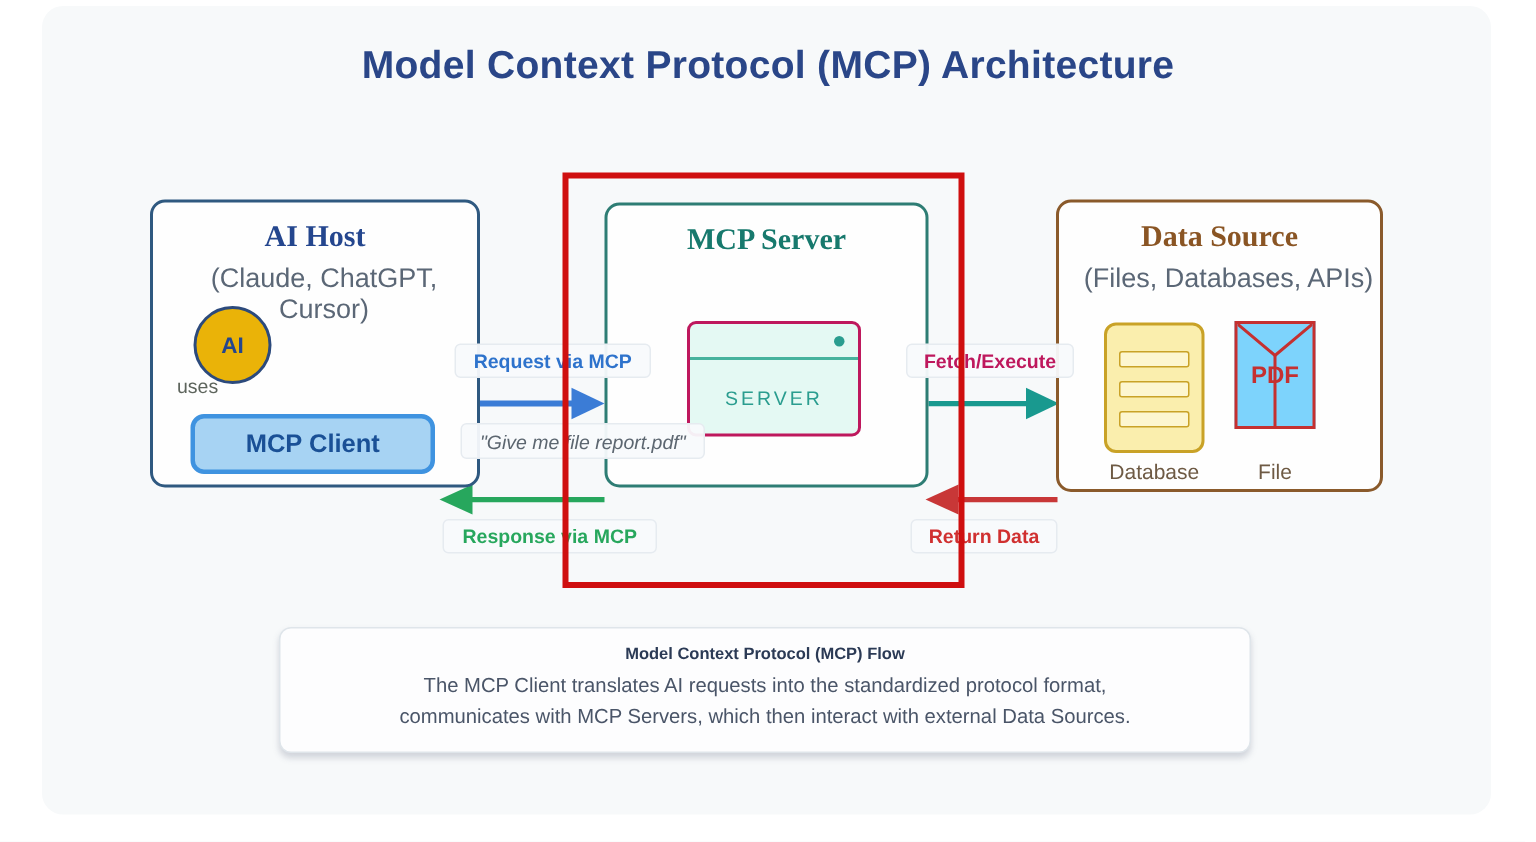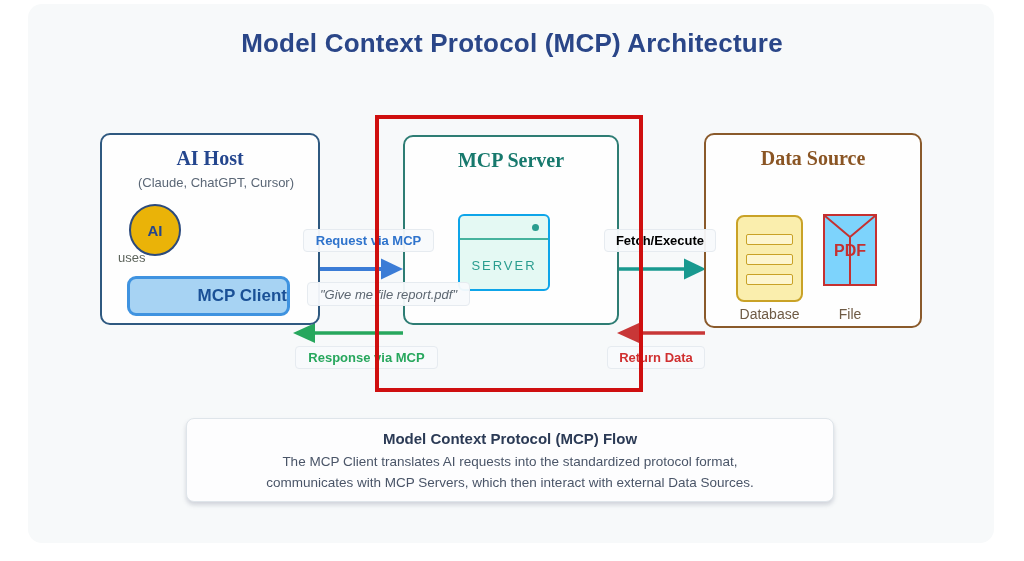--- a/index.html
+++ b/index.html
@@ -25,42 +25,42 @@
   
   .node{background:#fefefe;border-radius:10px;box-sizing:border-box;text-align:center;}
   .node-ai{left:100px;top:133px;width:220px;height:192px;border:2px solid #2f5980;}
   .node-server{left:403px;top:135px;width:216px;height:190px;border:2px solid #2e7d74;}
   .node-data{left:704px;top:133px;width:218px;height:195px;border:2px solid #8a5a2b;}
 
   .node-heading{margin-top:12px;font-size:20px;font-weight:bold;font-family:Liberation Serif, serif;}
   .node-ai .node-heading{color:#24468e;}
   .node-server .node-heading{color:#17796d;}
   .node-data .node-heading{color:#8a5524;}
-  .node-subtitle{margin-top:5px;font-size:13px;color:#5b6776;padding-left:12px;}
+  .node-subtitle{margin-top:5px;font-size:18px;color:#5b6776;padding-left:12px;}
 
   
   .ai-circle{
     left:129px;top:204px;width:52px;height:52px;border-radius:50%;
     background:#eab308;border:2px solid #2c4a7c;box-sizing:border-box;
     display:flex;align-items:center;justify-content:center;
     font-size:15px;font-weight:bold;color:#24468e;
   }
   .uses-label{left:118px;top:250px;width:52px;text-align:left;font-size:13px;color:#5d645c;}
 
   .mcp-client{
     left:127px;top:276px;width:163px;height:40px;box-sizing:border-box;
     background:#a7d3f3;border:3px solid #3f93e0;border-radius:9px;
-    display:flex;align-items:center;justify-content:flex-end;
+    display:flex;align-items:center;justify-content:center;
     font-size:17px;font-weight:bold;color:#1a5096;
   }
 
   
   .server-window{
-    left:458px;top:214px;width:92px;height:77px;box-sizing:border-box;
-    background:#e4f9f3;border:2px solid #0ea5e9;border-radius:6px;
+    left:458px;top:214px;width:116px;height:77px;box-sizing:border-box;
+    background:#e4f9f3;border:2px solid #be185d;border-radius:6px;
   }
   .server-window .win-top{
     height:22px;border-bottom:2px solid #46b39d;position:relative;
   }
   .server-window .win-dot{
     position:absolute;right:9px;top:8px;width:7px;height:7px;border-radius:50%;
     background:#2a9d8f;
   }
   .server-window .win-body{
     height:51px;display:flex;align-items:center;justify-content:center;
@@ -95,37 +95,37 @@
   
   .pill{
     box-sizing:border-box;border:1px solid #e6ebf0;border-radius:4px;
     background:rgba(248,250,252,.95);
     display:flex;align-items:center;justify-content:center;
     font-size:13px;font-weight:bold;white-space:nowrap;
   }
   .pill-request{left:303px;top:229px;width:131px;height:23px;color:#2e73cc;}
   .pill-quote{left:307px;top:282px;width:163px;height:24px;color:#5c6670;font-weight:normal;font-style:italic;}
   .pill-response{left:295px;top:346px;width:143px;height:23px;color:#27a75d;}
-  .pill-fetch{left:604px;top:229px;width:112px;height:23px;color:#000000;}
+  .pill-fetch{left:604px;top:229px;width:112px;height:23px;color:#be185d;}
   .pill-return{left:607px;top:346px;width:98px;height:23px;color:#d03030;}
 
   
   .highlight-rect{
     left:375px;top:115px;width:268px;height:277px;box-sizing:border-box;
     border:4px solid #cf0f0f;z-index:30;
   }
 
   
   .flow-note{
     left:186px;top:418px;width:648px;height:84px;box-sizing:border-box;
     background:#fdfdfe;border:1px solid #dfe5ea;border-radius:8px;
     box-shadow:0 3px 4px rgba(110,120,140,.28);
     text-align:center;
   }
-  .flow-title{margin-top:11px;font-size:15px;font-weight:bold;color:#2b3a55;}
+  .flow-title{margin-top:11px;font-size:11px;font-weight:bold;color:#2b3a55;}
   .flow-body{margin-top:5px;font-size:13.5px;color:#4a5568;line-height:1.55;}
 
   .arrow-layer{left:0;top:0;width:1024px;height:561px;z-index:5;pointer-events:none;}
   .z10{z-index:10;} .z20{z-index:20;}
 </style>
 </head>
 <body>
 
 <div class="abs canvas"></div>
 
@@ -171,20 +171,21 @@
 </div>
 <div class="abs server-window z10">
   <div class="win-top">
     <div class="win-dot"></div>
   </div>
   <div class="win-body">SERVER</div>
 </div>
 
 <div class="abs node node-data z10">
   <div class="node-heading">Data Source</div>
+  <div class="node-subtitle">(Files, Databases, APIs)</div>
 </div>
 <div class="abs db-icon z10">
   <div class="db-bar b1"></div>
   <div class="db-bar b2"></div>
   <div class="db-bar b3"></div>
 </div>
 <div class="abs file-icon z10">
   <svg width="50" height="68" viewBox="0 0 50 68">
     <path d="M0,0 L25,21 L50,0" fill="none" stroke="#c53030" stroke-width="2"></path>
     <line x1="25" y1="21" x2="25" y2="68" stroke="#c53030" stroke-width="2"></line>

